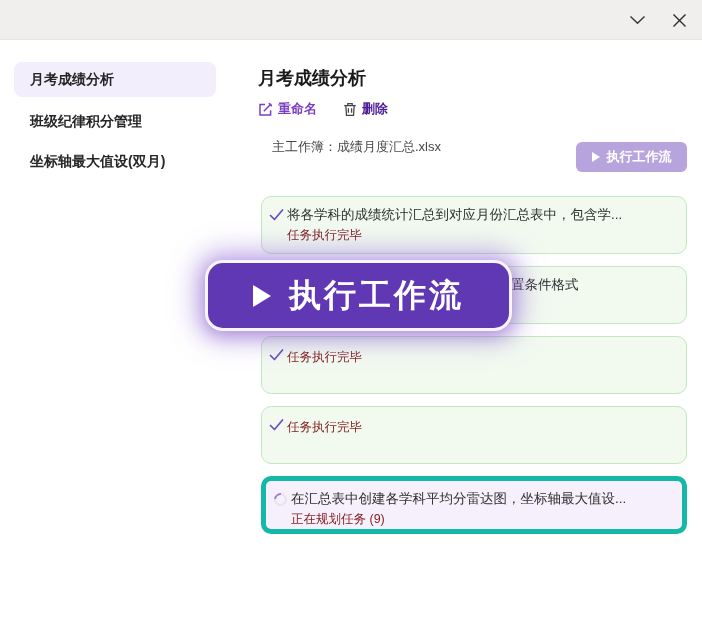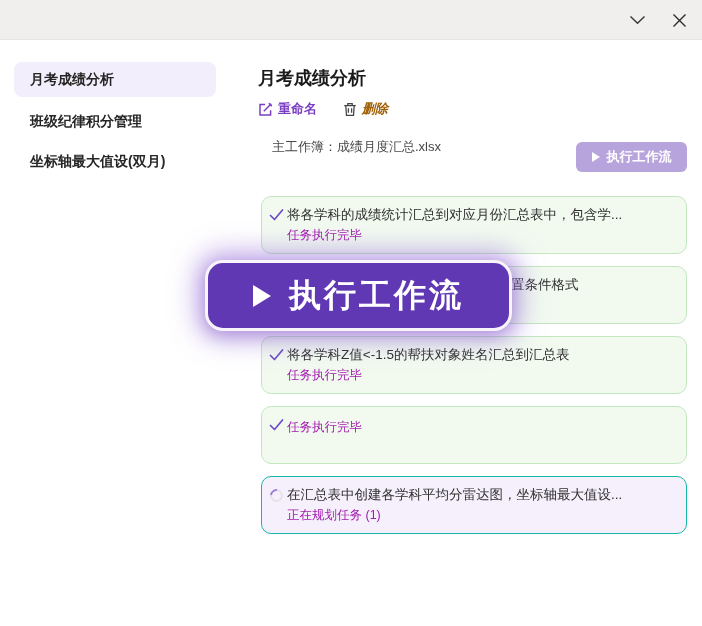--- a/index.html
+++ b/index.html
@@ -38,21 +38,21 @@
   .main-title {
     position: absolute; left: 258px; top: 66px;
     font-size: 18px; font-weight: 700; color: #1a1a1a;
   }
   .actions { position: absolute; left: 258px; top: 100px; display: flex; gap: 26px; }
   .action {
     display: flex; align-items: center; gap: 5px;
     font-size: 13px; font-weight: 700; cursor: pointer;
   }
   .action.rename { color: #7b3fc4; }
-  .action.delete { color: #a16207; font-style: italic; }
+  .action.delete { color: #4c1d95; }
 
   .meta { position: absolute; left: 272px; top: 136px; font-size: 13px; color: #474747; line-height: 21px; }
 
   .run-btn {
     position: absolute; left: 576px; top: 142px; width: 111px; height: 30px;
     background: #b8a4dd; border-radius: 6px; border: none;
     display: flex; align-items: center; justify-content: center; gap: 7px;
     color: #ffffff; font-size: 13px; font-weight: 700; cursor: pointer;
     font-family: "Liberation Sans", sans-serif;
   }
@@ -64,31 +64,31 @@
   }
 
   
   .cards { position: absolute; left: 261px; top: 196px; width: 426px; }
   .card {
     width: 426px; height: 58px; border-radius: 10px;
     padding: 9px 12px 9px 6px; margin-bottom: 12px;
     display: flex; align-items: flex-start; cursor: pointer;
   }
   .card.done { background: #f2faf0; border: 1px solid #c3e7c0; }
-  .card.planning { background: #f5f0fb; border: 1px solid #14b8a6; }
+  .card.planning { background: #f5f0fb; border: 5px solid #14b8a6; }
   .card-icon {
     width: 16px; height: 18px; margin-right: 3px; flex: 0 0 16px;
     display: flex; align-items: center; justify-content: center;
   }
   .card-body { flex: 1; min-width: 0; }
   .card-title {
     font-size: 13.5px; color: #2f2f2f; line-height: 18px; white-space: nowrap;
     overflow: hidden;
   }
-  .card-status { font-size: 12.5px; color: #a21caf; line-height: 17px; margin-top: 3px; }
+  .card-status { font-size: 12.5px; color: #7f1d1d; line-height: 17px; margin-top: 3px; }
   .card.occluded .card-title { margin-left: 243px; }
   .spinner {
     width: 13px; height: 13px; border-radius: 50%;
     border: 2px solid #e6e2ec; border-top-color: #9d7ad8;
     transform: rotate(-40deg);
   }
 
   
   .overlay-btn {
     position: absolute; left: 205px; top: 260px; width: 307px; height: 71px;
@@ -196,21 +196,20 @@
     </div>
   </div>
 
   <div class="card done">
     <span class="card-icon">
       <svg width="15" height="14" viewBox="0 0 15 14" fill="none" stroke="#6d4bc8" stroke-width="1.7" stroke-linecap="round" stroke-linejoin="round">
           <path d="M1.5 7.5 L5.5 11.5 L13.5 2"></path>
         </svg>
     </span>
     <div class="card-body">
-      <div class="card-title">将各学科Z值&lt;-1.5的帮扶对象姓名汇总到汇总表</div>
       <div class="card-status">任务执行完毕</div>
     </div>
   </div>
 
   <div class="card done">
     <span class="card-icon">
       <svg width="15" height="14" viewBox="0 0 15 14" fill="none" stroke="#6d4bc8" stroke-width="1.7" stroke-linecap="round" stroke-linejoin="round">
           <path d="M1.5 7.5 L5.5 11.5 L13.5 2"></path>
         </svg>
     </span>
@@ -218,21 +217,21 @@
       <div class="card-status">任务执行完毕</div>
     </div>
   </div>
 
   <div class="card planning">
     <span class="card-icon">
         <span class="spinner"></span>
       </span>
     <div class="card-body">
       <div class="card-title">在汇总表中创建各学科平均分雷达图，坐标轴最大值设...</div>
-      <div class="card-status">正在规划任务 (1)</div>
+      <div class="card-status">正在规划任务 (9)</div>
     </div>
   </div>
 
 </div>
 
 <div class="overlay-btn">
   <span class="play-lg"></span>
   <span class="overlay-label">执行工作流</span>
 </div>
 

